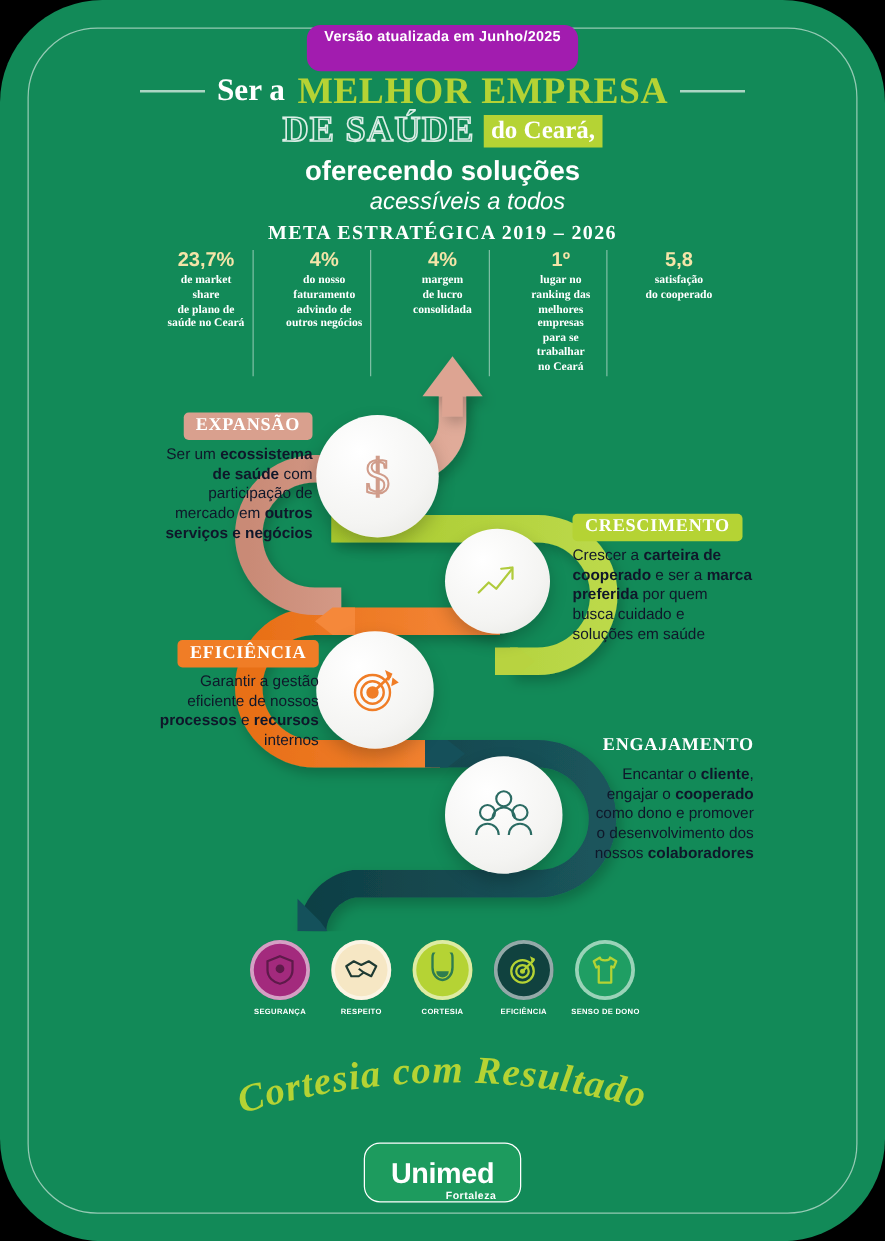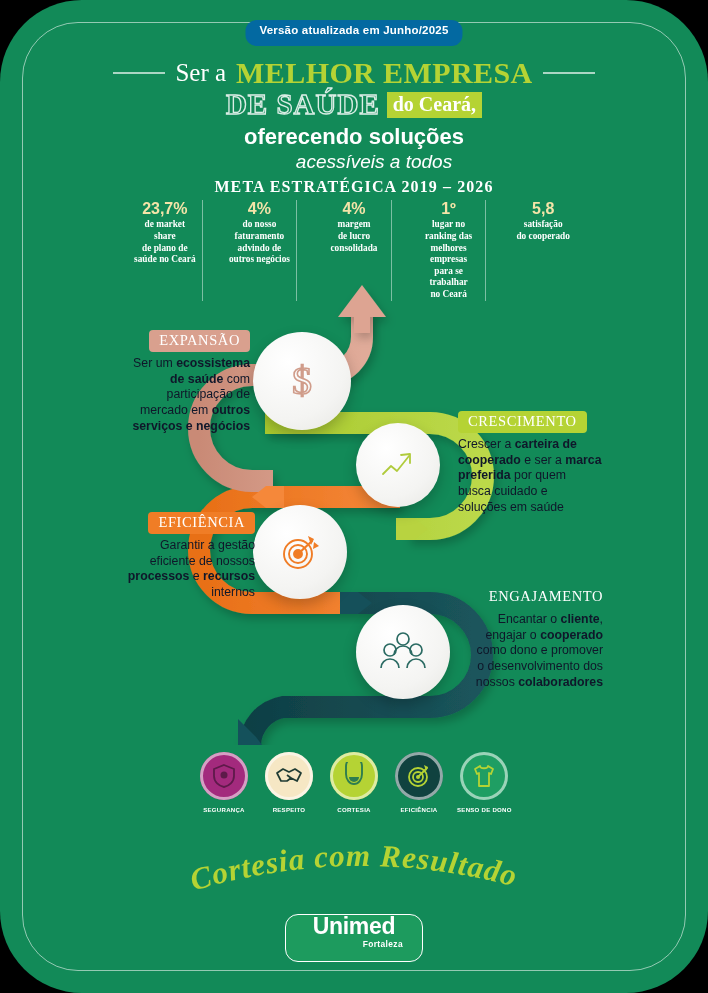--- a/index.html
+++ b/index.html
@@ -24,42 +24,42 @@
     left: 22px; top: 22px; right: 22px; bottom: 22px;
     border: 1.4px solid rgba(255,255,255,.55);
     border-radius: 56px;
     pointer-events: none;
   }
 
   
   #version-badge {
     position: absolute; top: 20px; left: 50%;
     transform: translateX(-50%);
-    background: #0369a1;
+    background: #a21caf;
     color: #fff;
     font-size: 11.5px; font-weight: bold;
     letter-spacing: .2px;
-    padding: 4px 14px 10px;
+    padding: 4px 14px 21px;
     border-radius: 11px;
     white-space: nowrap;
   }
 
   
   #headline {
     position: absolute; top: 56px; left: 0; right: 0;
     text-align: center;
   }
   .hl-row1 {
     position: relative;
     display: flex; align-items: center; justify-content: center;
     gap: 10px;
   }
   .rule { height: 1.4px; background: rgba(255,255,255,.65); width: 52px; }
   .hl-sera {
-    color: #fff; font-size: 25px; font-weight: normal;
+    color: #fff; font-size: 25px; font-weight: bold;
     font-family: "Liberation Serif", serif;
   }
   .hl-melhor {
     color: #b5d334; font-size: 30px; font-weight: bold;
     font-family: "Liberation Serif", serif;
     letter-spacing: .4px;
   }
   .hl-row2 {
     margin-top: -2px;
     display: flex; align-items: center; justify-content: center; gap: 7px;
@@ -123,21 +123,21 @@
     background: radial-gradient(circle at 36% 30%, #ffffff 0%, #f4f4f2 62%, #e6e6e2 100%);
     box-shadow: 0 6px 14px rgba(0,0,0,.22);
     display: flex; align-items: center; justify-content: center;
   }
 
   
   .pillar { position: absolute; }
   .pillar-title {
     display: inline-block;
     font-family: "Liberation Serif", serif;
-    font-weight: normal; font-size: 14.5px;
+    font-weight: bold; font-size: 14.5px;
     letter-spacing: .6px;
     padding: 2px 10px 3px;
     border-radius: 4px;
     color: #fff;
   }
   .pillar-body {
     color: #0f172a; font-size: 12.3px; line-height: 1.28;
     margin-top: 4px;
   }
   .pillar-body b { font-weight: bold; }
@@ -162,26 +162,26 @@
     white-space: nowrap;
   }
 
   
   #tagline { position: absolute; top: 838px; left: 0; right: 0; height: 62px; }
 
   
   #logo {
     position: absolute; top: 914px; left: 50%;
     transform: translateX(-50%);
-    width: 138px; height: 48px;
+    width: 126px; height: 48px;
     background: #1d9b5e;
     border: 1.6px solid #ffffff;
     border-radius: 13px;
     display: flex; flex-direction: column;
-    align-items: center; justify-content: flex-start;
+    align-items: center; justify-content: flex-end;
   }
   #logo-name {
     color: #fff; font-size: 23px; font-weight: bold;
     letter-spacing: -.3px; line-height: 1;
   }
   #logo-city {
     color: #fff; font-size: 8.4px; font-weight: bold;
     letter-spacing: .4px; margin-top: 1px; align-self: flex-end;
     margin-right: 19px;
   }

